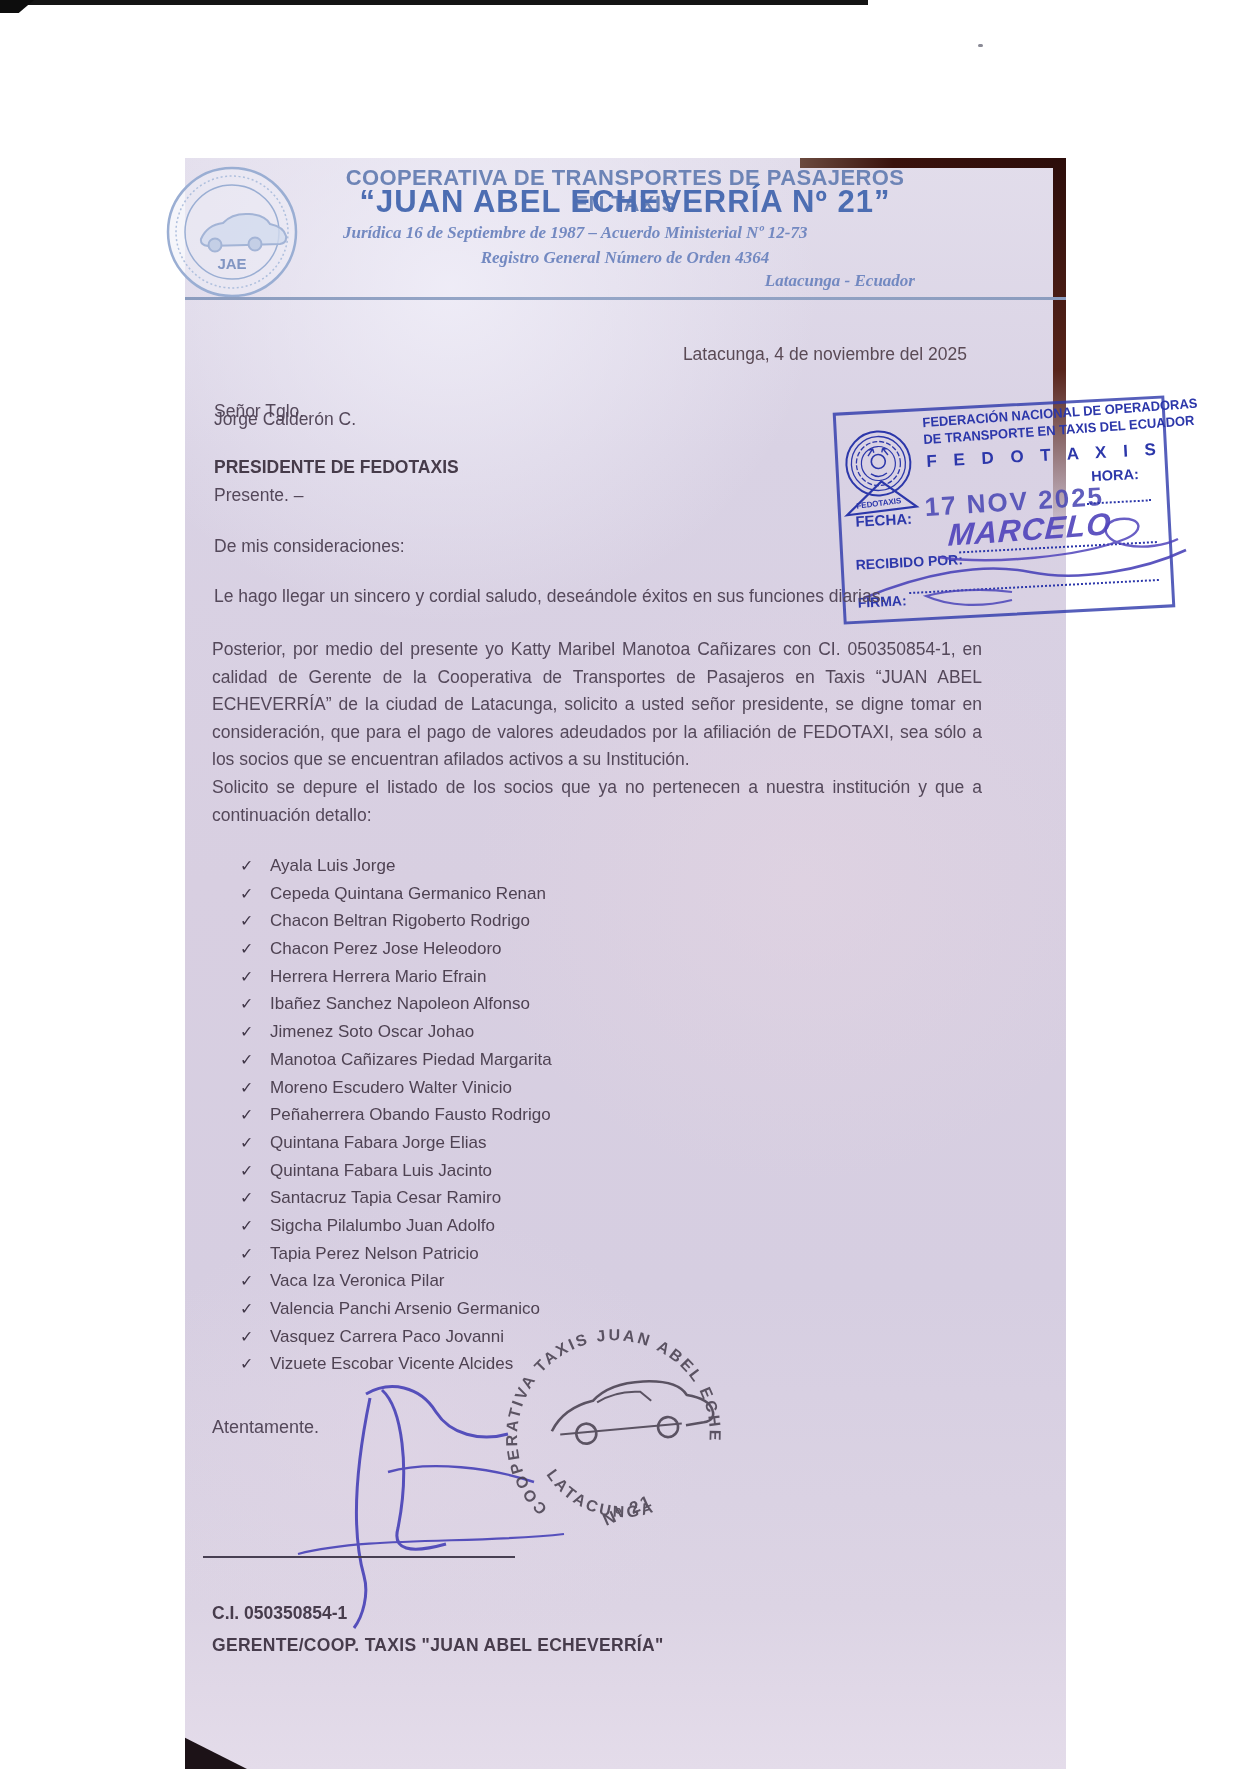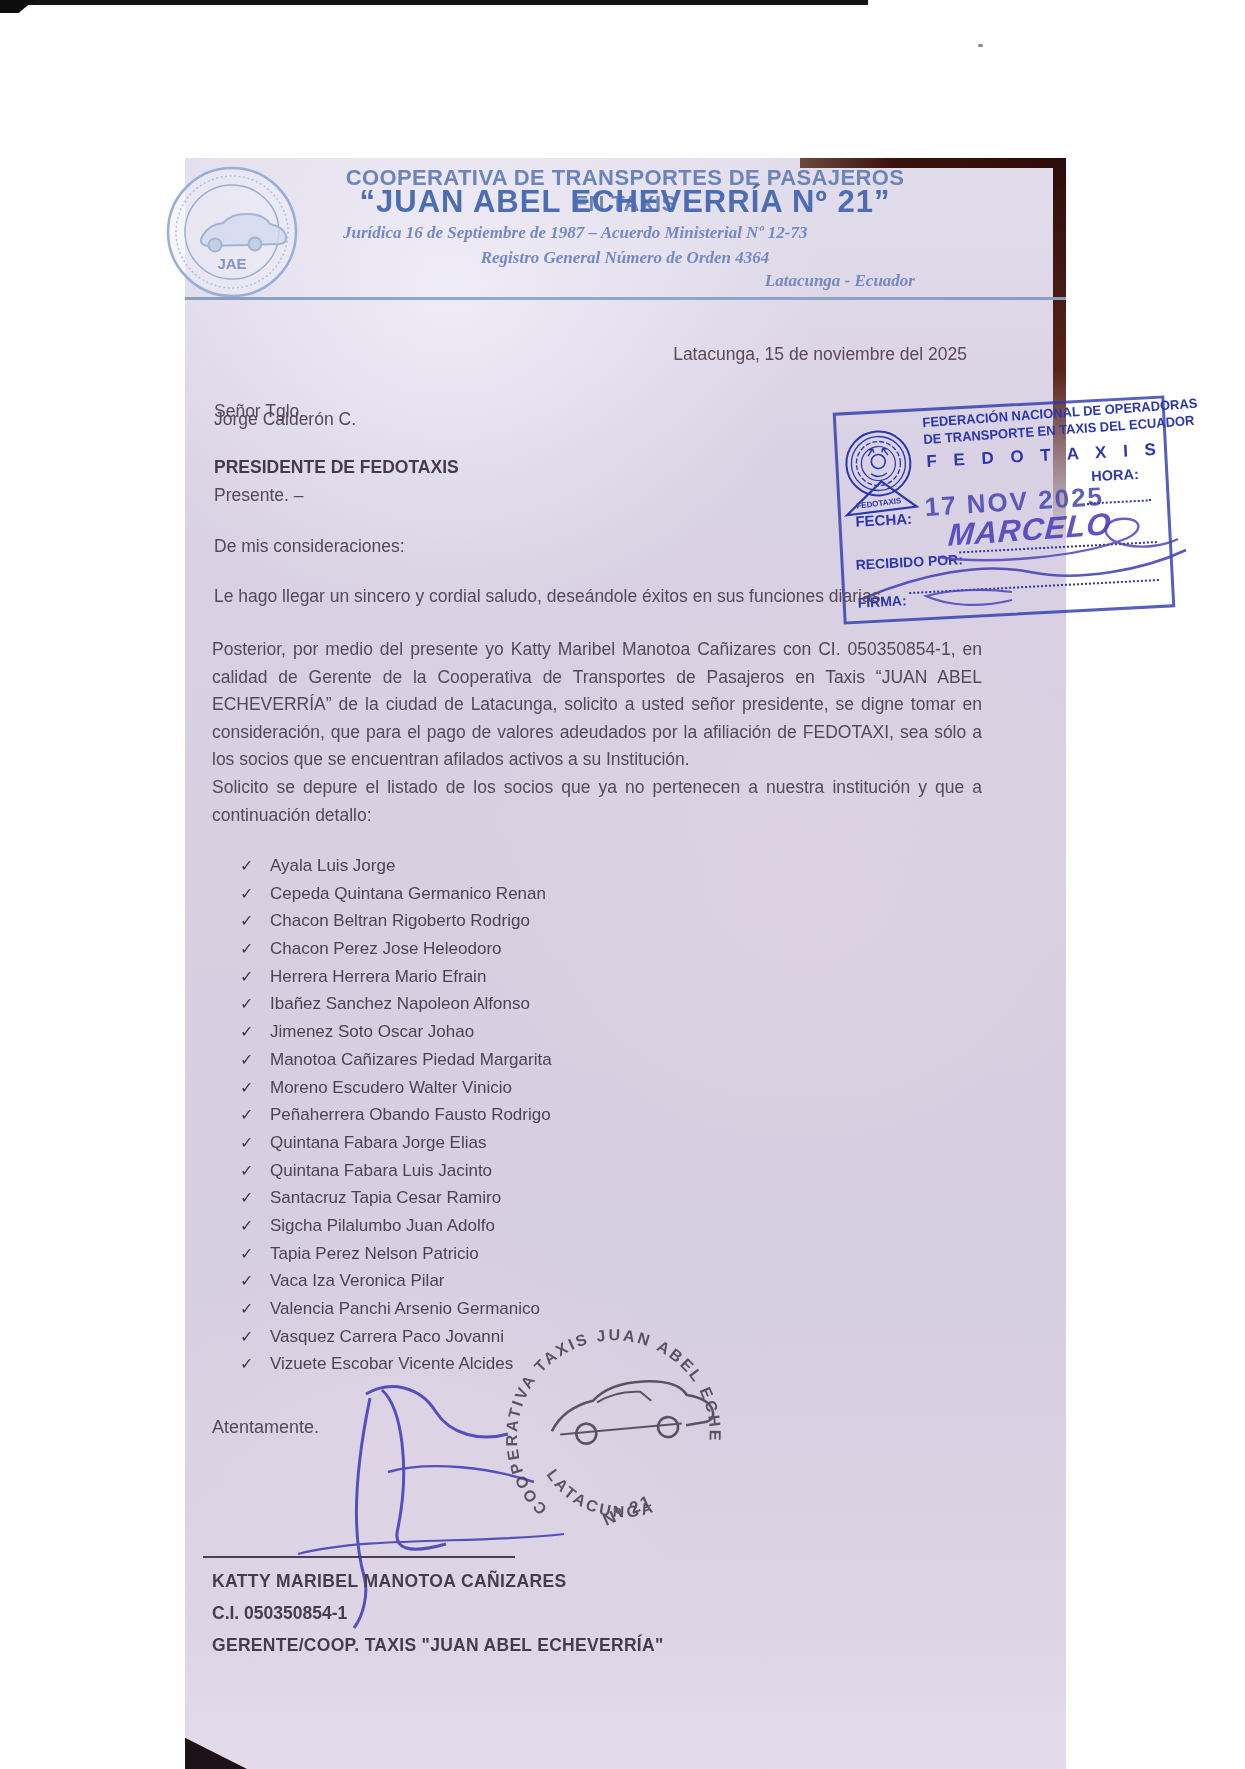--- a/index.html
+++ b/index.html
@@ -60,21 +60,21 @@
       <text x="69" y="106" text-anchor="middle" font-size="15" font-weight="700" fill="#8195c2" font-family="Liberation Sans, sans-serif">JAE</text>
     </svg>
     <div class="abs lh1" style="left:150px;top:7px;width:580px;text-align:center;">COOPERATIVA DE TRANSPORTES DE PASAJEROS EN TAXIS</div>
     <div class="abs lh2" style="left:150px;top:26px;width:580px;text-align:center;">“JUAN ABEL ECHEVERRÍA Nº 21”</div>
     <div class="abs lhi" style="left:158px;top:65px;width:580px;">Jurídica 16 de Septiembre de 1987   –   Acuerdo Ministerial Nº 12-73</div>
     <div class="abs lhi" style="left:150px;top:90px;width:580px;text-align:center;">Registro General Número de Orden 4364</div>
     <div class="abs lhi" style="left:150px;top:113px;width:580px;text-align:right;">Latacunga - Ecuador</div>
     <div class="abs" style="left:0;top:139px;width:881px;height:3px;background:linear-gradient(90deg,#8b9cbe,#96a7c8 40%,#8b9cbe);"></div>
   </div>
 
-  <div class="abs body-t" style="left:212px;top:341px;width:755px;text-align:right;color:#5a4a55;">Latacunga, 15 de noviembre del 2025</div>
+  <div class="abs body-t" style="left:212px;top:341px;width:755px;text-align:right;color:#5a4a55;">Latacunga, 4 de noviembre del 2025</div>
 
   <div class="abs body-t" style="left:214px;top:398px;">Señor Tglo.</div>
   <div class="abs body-t" style="left:214px;top:406px;">Jorge Calderón C.</div>
   <div class="abs body-t bold-t" style="left:214px;top:454px;">PRESIDENTE DE FEDOTAXIS</div>
   <div class="abs body-t" style="left:214px;top:482px;">Presente. –</div>
 
   <div class="stamp">
     <svg class="abs" style="left:2px;top:12px;" width="84" height="94" viewBox="0 0 84 94">
       <g fill="none" stroke="#2c37aa" stroke-width="2">
         <circle cx="38" cy="38" r="32"></circle>
@@ -182,21 +182,20 @@
     <g fill="none" stroke="#4a44b8" stroke-width="3" opacity=".92">
       <path d="M102,22 C90,80 82,150 96,200 C101,218 95,240 86,252"></path>
       <path d="M114,14 C134,32 142,92 130,152 C124,174 142,178 178,168"></path>
       <path d="M98,18 C122,4 152,10 168,36 C182,58 212,66 240,58"></path>
       <path d="M120,96 C162,84 224,92 266,106" stroke-width="2.4"></path>
       <path d="M30,178 C100,160 210,168 296,158" stroke-width="2.2"></path>
     </g>
   </svg>
   <div class="abs" style="left:203px;top:1556px;width:312px;height:2px;background:#473f52;"></div>
 
-  <div class="abs body-t" style="left:212px;top:1568px;font-weight:600;color:#473c4c;letter-spacing:.4px;">KATTY MARIBEL MANOTOA CAÑIZARES</div>
   <div class="abs body-t" style="left:212px;top:1600px;font-weight:600;color:#473c4c;">C.I. 050350854-1</div>
   <div class="abs body-t" style="left:212px;top:1632px;font-weight:600;color:#473c4c;letter-spacing:.3px;">GERENTE/COOP. TAXIS "JUAN ABEL ECHEVERRÍA"</div>
 
   <svg class="abs" style="left:502px;top:1328px;transform:rotate(-6deg);" width="240" height="240" viewBox="0 0 240 240">
     <defs>
       <path id="ringPath" d="M40,172 A97,97 0 1 1 204,74 A97,97 0 0 1 206,130"></path>
       <path id="latPath" d="M42,138 A90,90 0 0 0 188,162"></path>
     </defs>
     <g opacity=".85">
       <text font-family="Liberation Sans, sans-serif" font-size="16" font-weight="700" fill="#453d4c" letter-spacing="2.5">

